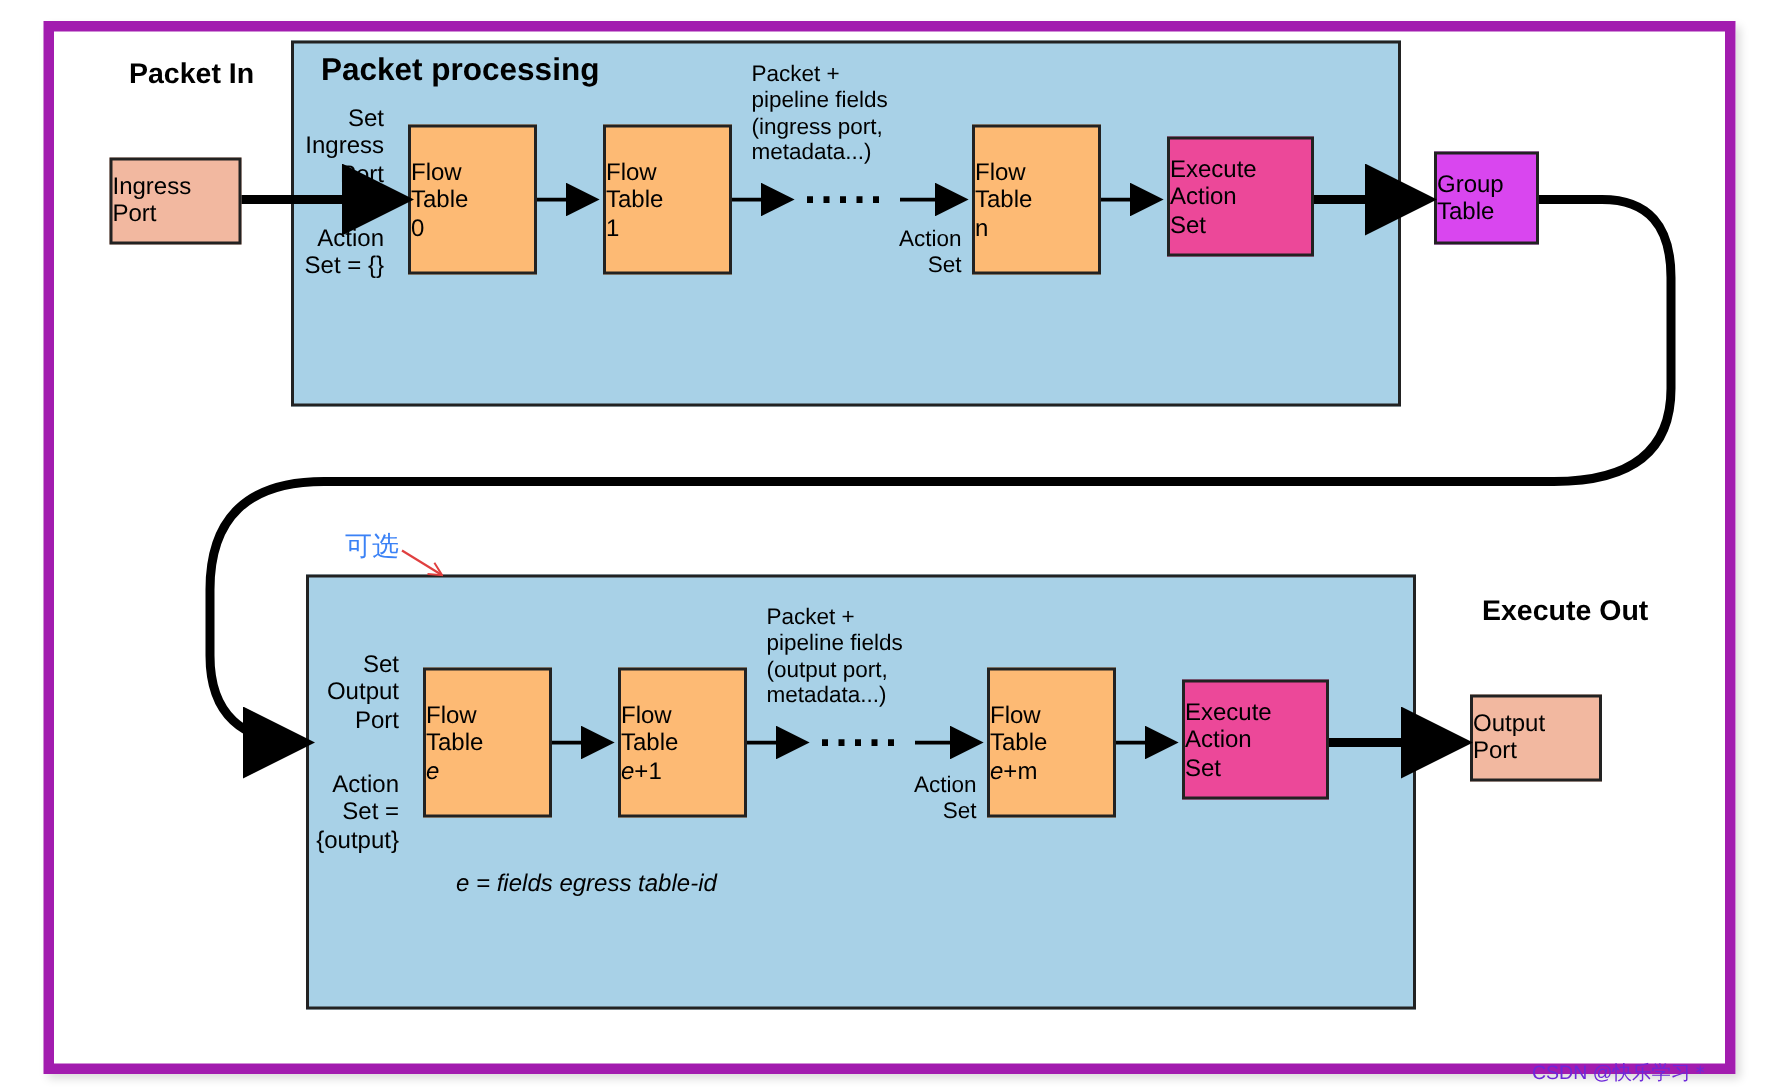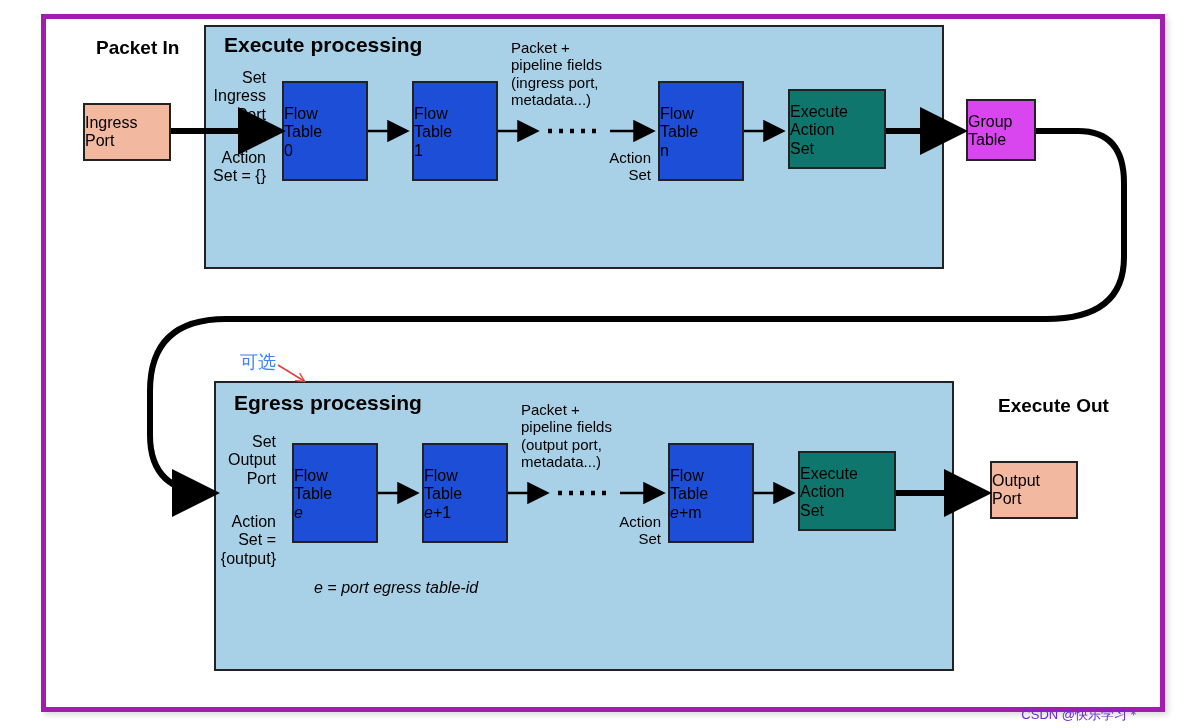--- a/index.html
+++ b/index.html
@@ -1,21 +1,21 @@
 <!DOCTYPE html>
 <html><head>
 <meta charset="utf-8">
 <style>
   html,body{margin:0;padding:0;font-family:Arial,Helvetica,sans-serif;background:#fff}
   .canvas{position:relative;width:1184px;height:728px;background:#fff}
-  .frame{position:absolute;left:41px;top:14px;width:1114px;height:688px;border:5px solid #a21caf;box-shadow:3px 3px 6px rgba(0,0,0,.15)}
+  .frame{position:absolute;left:29px;top:14px;width:1114px;height:688px;border:7px solid #a21caf;box-shadow:3px 3px 6px rgba(0,0,0,.15)}
   .box{position:absolute;border:2px solid #222;box-sizing:border-box}
   .stage{background:#a8d1e7}
-  .white{background:#1d4ed8}
-  .grey{background:#0f766e}
+  .white{background:#fdba74}
+  .grey{background:#ec4899}
   .salmon{background:#f2b8a0}
   .blue{background:#d946ef}
   .hd{position:absolute;font-weight:bold}
   .lbl{position:absolute;font-size:16px;line-height:1.15;text-align:left;white-space:pre}
   .lblL{position:absolute;font-size:16px;line-height:1.15;text-align:right;white-space:pre}
   .ital{font-style:italic}
   svg{position:absolute;left:0;top:0;pointer-events:none}
   .annot{position:absolute;color:#3b82f6;font-size:18px}
   .credit{position:absolute;right:44px;bottom:4px;color:#6d28d9;font-size:13px}
 </style>
@@ -26,21 +26,21 @@
   <div class="frame">
 
     <div class="hd" style="left:50px;top:18px;font-size:19px;text-align:center">Packet
 In</div>
     <div class="box salmon" style="left:37px;top:84px;width:88px;height:58px">
       <div class="lbl" style="left:0;top:9px;width:100%;">Ingress
 Port</div>
     </div>
 
     <div class="box stage" style="left:158px;top:6px;width:740px;height:244px"></div>
-    <div class="hd" style="left:178px;top:14px;font-size:21px">Execute processing</div>
+    <div class="hd" style="left:178px;top:14px;font-size:21px">Packet processing</div>
 
     <div class="lblL" style="left:164px;top:50px;width:56px">Set
 Ingress
 Port</div>
     <div class="lblL" style="left:150px;top:130px;width:70px">Action
 Set = {}</div>
 
     <div class="box white" style="left:236px;top:62px;width:86px;height:100px">
       <div class="lbl" style="left:0;top:22px;width:100%">Flow
 Table
@@ -71,21 +71,20 @@
     </div>
 
     <div class="box blue" style="left:920px;top:80px;width:70px;height:62px">
       <div class="lbl" style="left:0;top:12px;width:100%">Group
 Table</div>
     </div>
 
     <div class="annot" style="left:194px;top:331px">可选</div>
 
     <div class="box stage" style="left:168px;top:362px;width:740px;height:290px"></div>
-    <div class="hd" style="left:188px;top:372px;font-size:21px">Egress processing</div>
 
     <div class="lblL" style="left:174px;top:414px;width:56px">Set
 Output
 Port</div>
     <div class="lblL" style="left:162px;top:494px;width:68px">Action
 Set =
 {output}</div>
 
     <div class="box white" style="left:246px;top:424px;width:86px;height:100px">
       <div class="lbl" style="left:0;top:22px;width:100%"><span>Flow<br>Table<br><span class="ital">e</span></span></div>
@@ -103,21 +102,21 @@
 
     <div class="box white" style="left:622px;top:424px;width:86px;height:100px">
       <div class="lbl" style="left:0;top:22px;width:100%"><span>Flow<br>Table<br><span class="ital">e</span>+m</span></div>
     </div>
     <div class="box grey" style="left:752px;top:432px;width:98px;height:80px">
       <div class="lbl" style="left:0;top:12px;width:100%">Execute
 Action
 Set</div>
     </div>
 
-    <div class="lbl ital" style="left:268px;top:560px;font-size:16px;text-align:left">e = port egress table-id</div>
+    <div class="lbl ital" style="left:268px;top:560px;font-size:16px;text-align:left">e = fields egress table-id</div>
 
     <div class="hd" style="left:952px;top:376px;font-size:19px;text-align:center">Execute
 Out</div>
     <div class="box salmon" style="left:944px;top:442px;width:88px;height:58px">
       <div class="lbl" style="left:0;top:9px;width:100%;">Output
 Port</div>
     </div>
 
     <svg width="1114" height="688">
       <defs>

